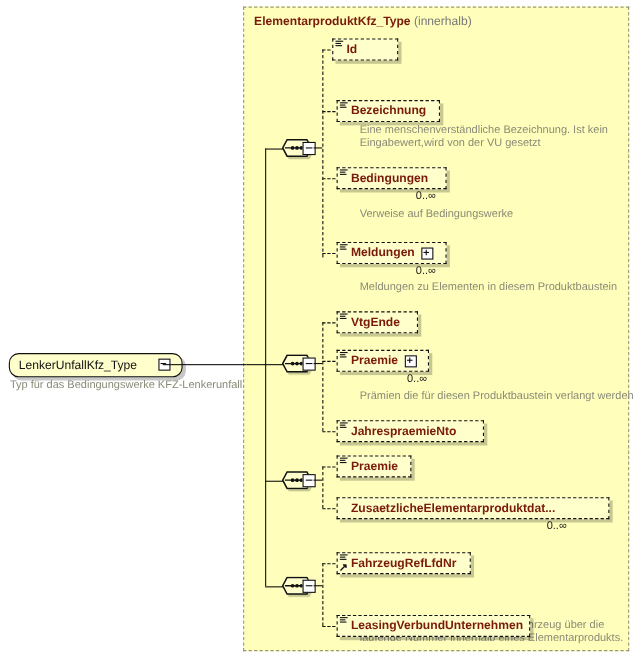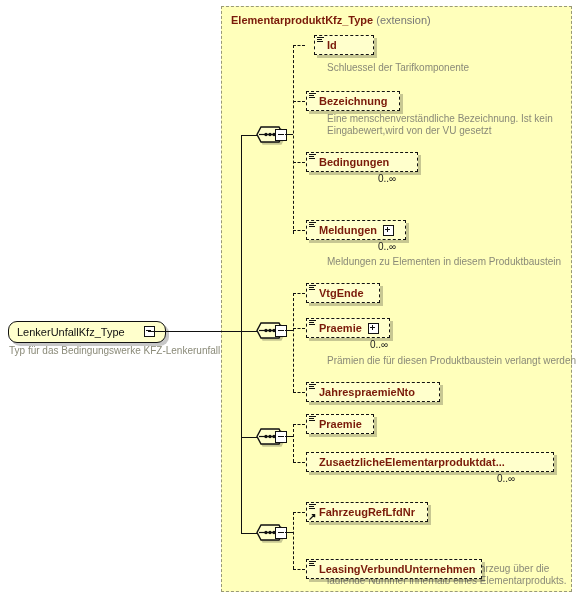--- a/index.html
+++ b/index.html
@@ -175,21 +175,21 @@
   }
 </style>
 </head>
 <body>
 
 <div id="canvas">
 
   <div class="panel"></div>
   <div class="panel-title">
     <span>ElementarproduktKfz_Type</span>
-    <span class="ext">(extension)</span>
+    <span class="ext">(innerhalb)</span>
   </div>
 
   <div class="rootnode" style="left:8px; top:321px; width:140px;">
     <span>LenkerUnfallKfz_Type</span>
   </div>
   <div class="expand minus" style="position:absolute; left:138px; top:326px;"></div>
   <div class="annot" style="left:9px; top:345px; width:215px;">Typ für das Bedingungswerke KFZ-Lenkerunfall</div>
 
   <div class="hline solid" style="left:148px; top:331px; width:76px;"></div>
 
@@ -212,50 +212,50 @@
   </div>
   <div class="seqbox" style="left:275px; top:129px;"></div>
   <div class="hline solid" style="left:285px; top:134px; width:8px;"></div>
 
   <div class="vline" style="left:293px; top:45px; height:189px;"></div>
   <div class="hline" style="left:293px; top:45px; width:12px;"></div>
   <div class="hline" style="left:293px; top:101px; width:12px;"></div>
   <div class="hline" style="left:293px; top:162px; width:12px;"></div>
   <div class="hline" style="left:293px; top:230px; width:12px;"></div>
 
-  <div class="node" style="left:314px; top:35px; width:60px;">
+  <div class="node" style="left:302px; top:35px; width:60px;">
     <span class="glyph">
         <i></i>
         <i></i>
         <i></i>
       </span>
     <span>Id</span>
   </div>
-  <div class="annot" style="left:327px; top:62px; width:230px;">Schluessel der Tarifkomponente</div>
 
   <div class="node" style="left:306px; top:91px; width:94px;">
     <span class="glyph">
         <i></i>
         <i></i>
         <i></i>
       </span>
     <span>Bezeichnung</span>
   </div>
   <div class="annot" style="left:327px; top:113px; width:236px;">Eine menschenverständliche Bezeichnung. Ist kein
 Eingabewert,wird von der VU gesetzt</div>
 
-  <div class="node" style="left:306px; top:152px; width:112px;">
+  <div class="node" style="left:306px; top:152px; width:100px;">
     <span class="glyph">
         <i></i>
         <i></i>
         <i></i>
       </span>
     <span>Bedingungen</span>
   </div>
   <div class="card" style="left:378px; top:173px;">0..∞</div>
+  <div class="annot" style="left:327px; top:189px; width:240px;">Verweise auf Bedingungswerke</div>
 
   <div class="node" style="left:306px; top:220px; width:100px;">
     <span class="glyph">
         <i></i>
         <i></i>
         <i></i>
       </span>
     <span>Meldungen</span>
     <span class="expand"></span>
   </div>

